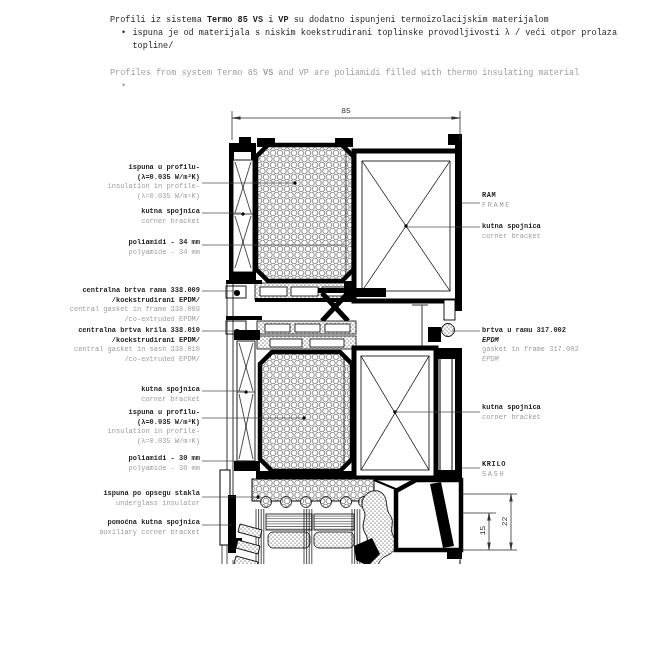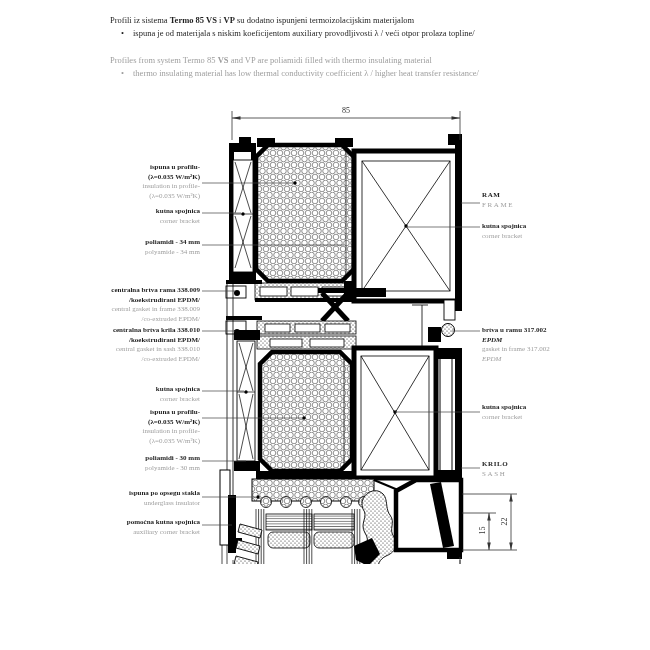--- a/index.html
+++ b/index.html
@@ -1,17 +1,17 @@
 <!DOCTYPE html>
 <html><head>
 <meta charset="utf-8">
 <style>
   html,body{margin:0;padding:0;background:#fff;}
   #page{position:relative;width:650px;height:564px;background:#fff;overflow:hidden;
-        font-family:Liberation Serif, serif;border-radius:32px;}
+        font-family:Liberation Mono, monospace;border-radius:32px;}
   
   #hdr{position:absolute;left:110px;top:14px;width:530px;font-size:8.5px;line-height:13px;color:#1f1f1f;}
   .hdr-en{color:#9e9e9e;}
   .hgap{height:14px;}
   .brow{display:flex;}
   .bdot{display:inline-block;width:23px;padding-left:11px;box-sizing:border-box;}
   b{font-weight:bold;}
   
   .lbl{position:absolute;font-size:7px;line-height:9.7px;white-space:nowrap;}
   .l-left{left:0;width:200px;text-align:right;}
@@ -249,27 +249,26 @@
       <polygon points="489,513 487.2,520.5 490.8,520.5" stroke="none"></polygon>
       <polygon points="489,550 487.2,542.5 490.8,542.5" stroke="none"></polygon>
       <line x1="460" y1="557" x2="460" y2="594"></line>
     </g>
   </svg>
 
   <div id="hdr">
     <div><span>Profili iz sistema </span><b>Termo 85 VS</b><span> i </span><b>VP</b><span> su dodatno ispunjeni termoizolacijskim materijalom</span></div>
     <div class="brow">
         <span class="bdot">•</span>
-        <span>ispuna je od materijala s niskim koeficijentom auxiliary provodljivosti λ / veći otpor prolaza topline/</span>
+        <span>ispuna je od materijala s niskim koekstrudirani toplinske provodljivosti λ / veći otpor prolaza topline/</span>
       </div>
     <div class="hgap"></div>
     <div class="hdr-en"><span>Profiles from system Termo 85 </span><b>VS</b><span> and VP are poliamidi filled with thermo insulating material</span></div>
     <div class="brow hdr-en">
         <span class="bdot">•</span>
-        <span>thermo insulating material has low thermal conductivity coefficient  λ / higher heat transfer resistance/</span>
       </div>
   </div>
 
   <div class="lbl l-left" style="top:163px">
     <div class="hr">ispuna u profilu-</div>
     <div class="hr">(λ=0.035 W/m²K)</div>
     <div class="en">insulation in profile-</div>
     <div class="en">(λ=0.035 W/m²K)</div>
   </div>
   <div class="lbl l-left" style="top:207px">

